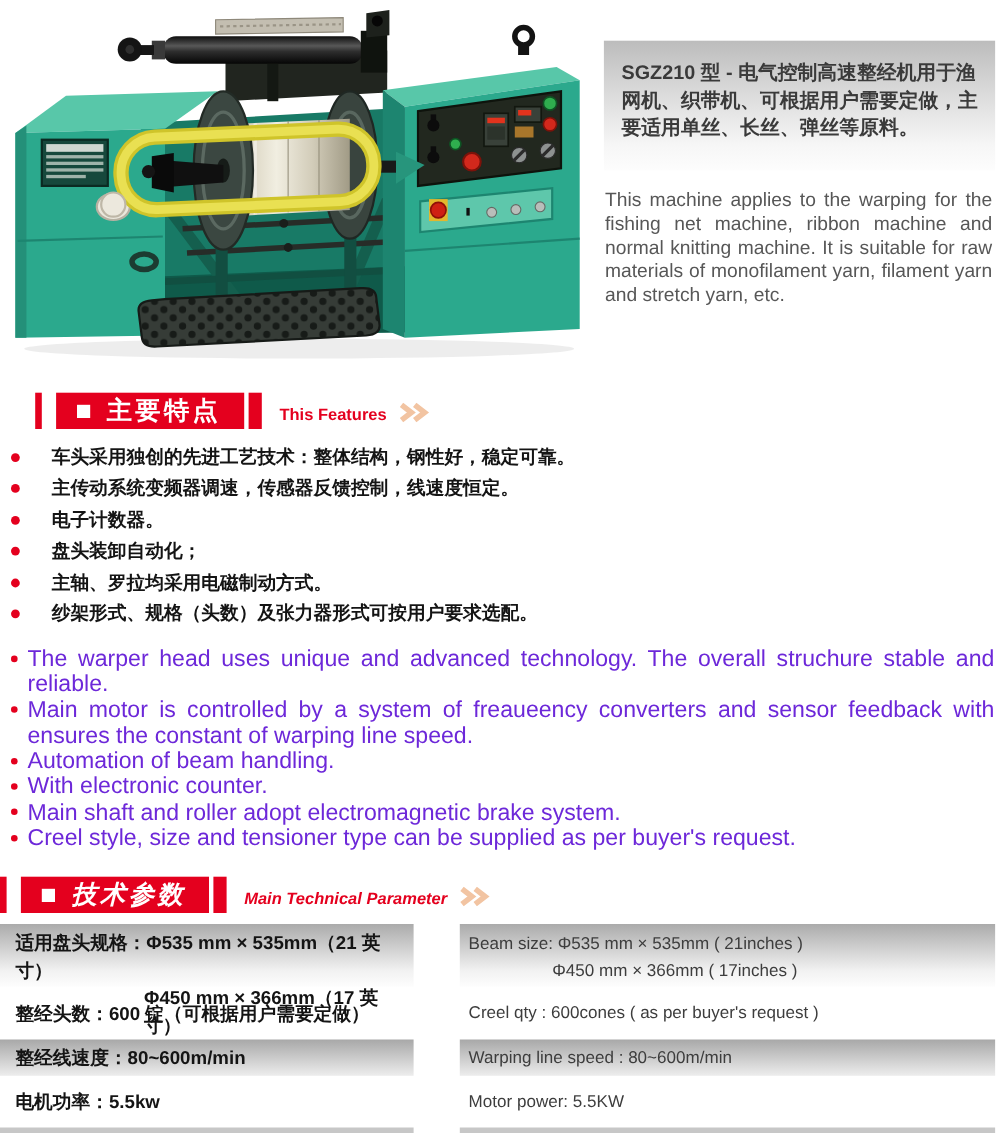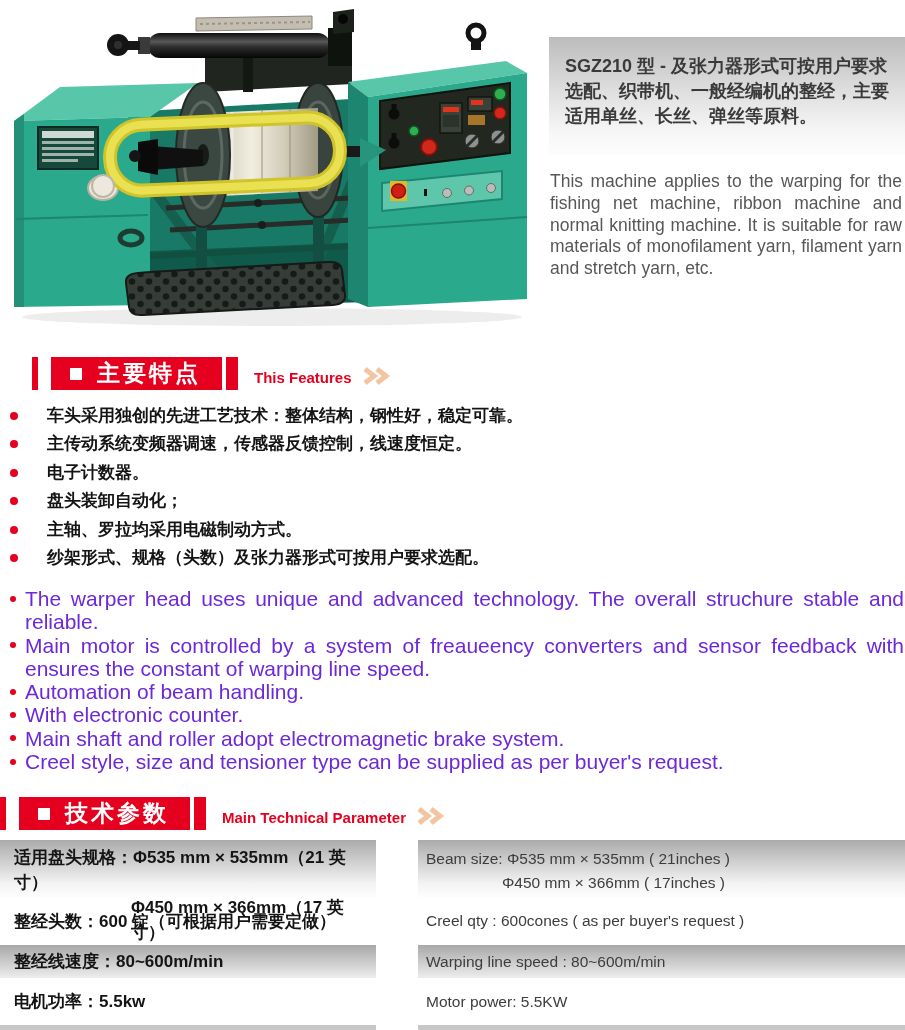--- a/index.html
+++ b/index.html
@@ -173,21 +173,21 @@
       <g transform="rotate(-2.5 225 155)">
         <rect x="110" y="121" width="230" height="66" rx="32" fill="none" stroke="#cfc42a" stroke-width="14"></rect>
         <rect x="110" y="121" width="230" height="66" rx="32" fill="none" stroke="#e9e052" stroke-width="8"></rect>
       </g>
       <circle cx="103" cy="186" r="11" fill="#ece8dd" stroke="#beb7a7" stroke-width="2"></circle>
 
       <path d="M150,272 L328,262 Q341,261 342,270 L345,295 Q346,304 333,305 L143,315 Q130,316 129,307 L126,283 Q125,274 138,273 Z" fill="url(#matD)" stroke="#161a17" stroke-width="2"></path>
     </svg>
   </div>
 
-  <div class="intro-cn">SGZ210 型 - 及张力器形式可按用户要求选配、织带机、一般经编机的整经，主要适用单丝、长丝、弹丝等原料。</div>
+  <div class="intro-cn">SGZ210 型 - 电气控制高速整经机用于渔网机、织带机、可根据用户需要定做，主要适用单丝、长丝、弹丝等原料。</div>
   <div class="intro-en">This machine applies to the warping for the fishing net machine, ribbon machine and normal knitting machine. It is suitable for raw materials of monofilament yarn, filament yarn and stretch yarn, etc.</div>
 
   <div class="banner" style="top:357px;padding-left:32px;">
     <div class="b1"></div>
     <div class="gap1"></div>
     <div class="main">
       <span class="sq"></span>
       <span class="cn">主要特点</span>
     </div>
     <div class="gap2"></div>
@@ -248,21 +248,21 @@
     <div class="item">
         <span class="dot"></span>
         <span class="txt">Main shaft and roller adopt electromagnetic brake system.</span>
       </div>
     <div class="item">
         <span class="dot"></span>
         <span class="txt">Creel style, size and tensioner type can be supplied as per buyer's request.</span>
       </div>
   </div>
 
-  <div class="banner" style="top:797px;">
+  <div class="banner" style="top:797px;font-style:italic;">
     <div class="b1"></div>
     <div class="gap1"></div>
     <div class="main">
       <span class="sq"></span>
       <span class="cn">技术参数</span>
     </div>
     <div class="gap2"></div>
     <div class="b2"></div>
     <div class="en">Main Technical Parameter</div>
     <span class="chev">

